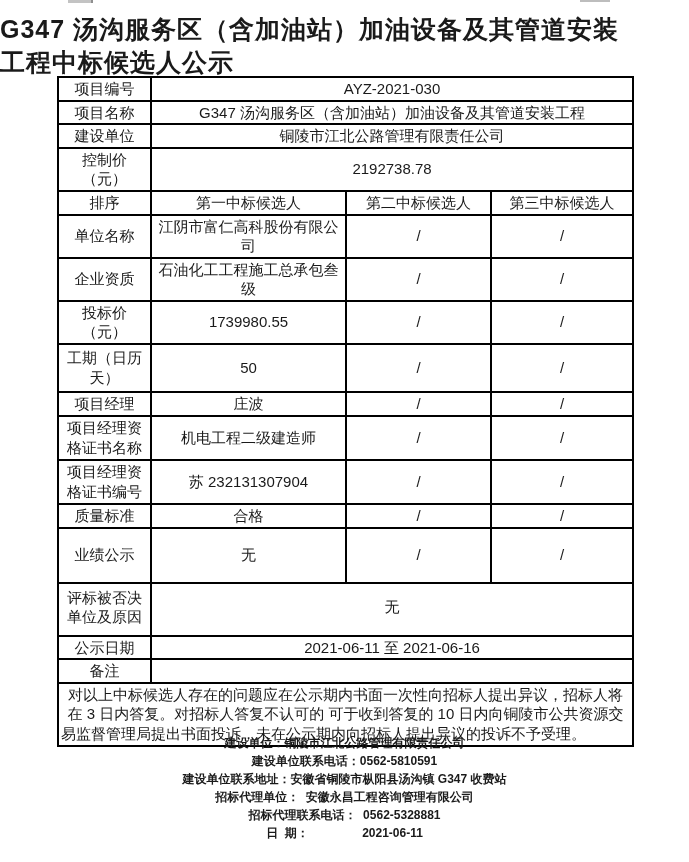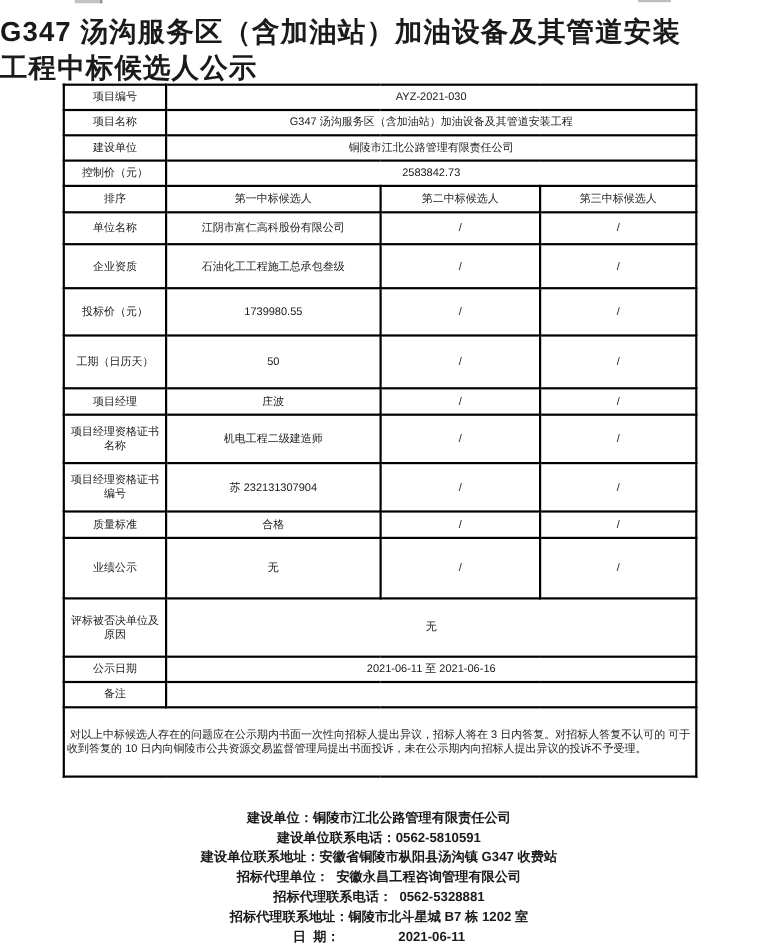--- a/index.html
+++ b/index.html
@@ -24,21 +24,21 @@
   }
   table.main{
     position:absolute;
     left:57px;top:76px;
     width:576px;
     border-collapse:collapse;
     table-layout:fixed;
   }
   table.main td{
     border:2px solid #000000;
-    font-size:10px;
+    font-size:15px;
     text-align:center;
     vertical-align:middle;
     padding:1px 2px;
     line-height:1.3;
     word-break:break-all;
     overflow:hidden;
   }
   td.addr{
     text-align:left;
     font-size:11.5px;
@@ -47,21 +47,21 @@
   td.note-cell{
     text-align:justify;
     text-align-last:left;
     vertical-align:top;
     padding:3px 5px;
     font-size:12.6px;
     line-height:20px;
   }
   tr.r23{height:23px;} tr.r24{height:24px;} tr.r28{height:43px;}
   tr.r32{height:29px;} tr.r40{height:40px;} tr.r44{height:44px;}
-  tr.r47{height:53px;} tr.r48{height:48px;} tr.r55{height:55px;}
+  tr.r47{height:53px;font-family:Liberation Mono, monospace;} tr.r48{height:48px;} tr.r55{height:55px;}
   tr.r63{height:63px;}
   .footer{
     position:absolute;
     left:0;top:734px;
     width:100%;
     text-align:center;
     font-weight:bold;
     font-size:12px;
     line-height:18px;
   }
@@ -100,21 +100,21 @@
     </tr>
 
     <tr class="r23">
       <td>建设单位</td>
       <td colspan="3">铜陵市江北公路管理有限责任公司</td>
     </tr>
 
 
     <tr class="r23">
       <td>控制价（元）</td>
-      <td colspan="3">2583842.73</td>
+      <td colspan="3">2192738.78</td>
     </tr>
 
     <tr class="r24">
       <td>排序</td>
       <td>第一中标候选人</td>
       <td>第二中标候选人</td>
       <td>第三中标候选人</td>
     </tr>
 
     <tr class="r32">
@@ -200,17 +200,16 @@
     </tr>
   </tbody>
     </table>
 
   <div class="footer">
     <div class="footer-line">建设单位：铜陵市江北公路管理有限责任公司</div>
     <div class="footer-line">建设单位联系电话：0562-5810591</div>
     <div class="footer-line">建设单位联系地址：安徽省铜陵市枞阳县汤沟镇 G347 收费站</div>
     <div class="footer-line">招标代理单位：  安徽永昌工程咨询管理有限公司</div>
     <div class="footer-line">招标代理联系电话：  0562-5328881</div>
-    <div class="footer-line">招标代理联系地址：铜陵市北斗星城 B7 栋 1202 室</div>
     <div class="footer-line">日  期：                2021-06-11</div>
   </div>
 
 </div>
 
 </body></html>

